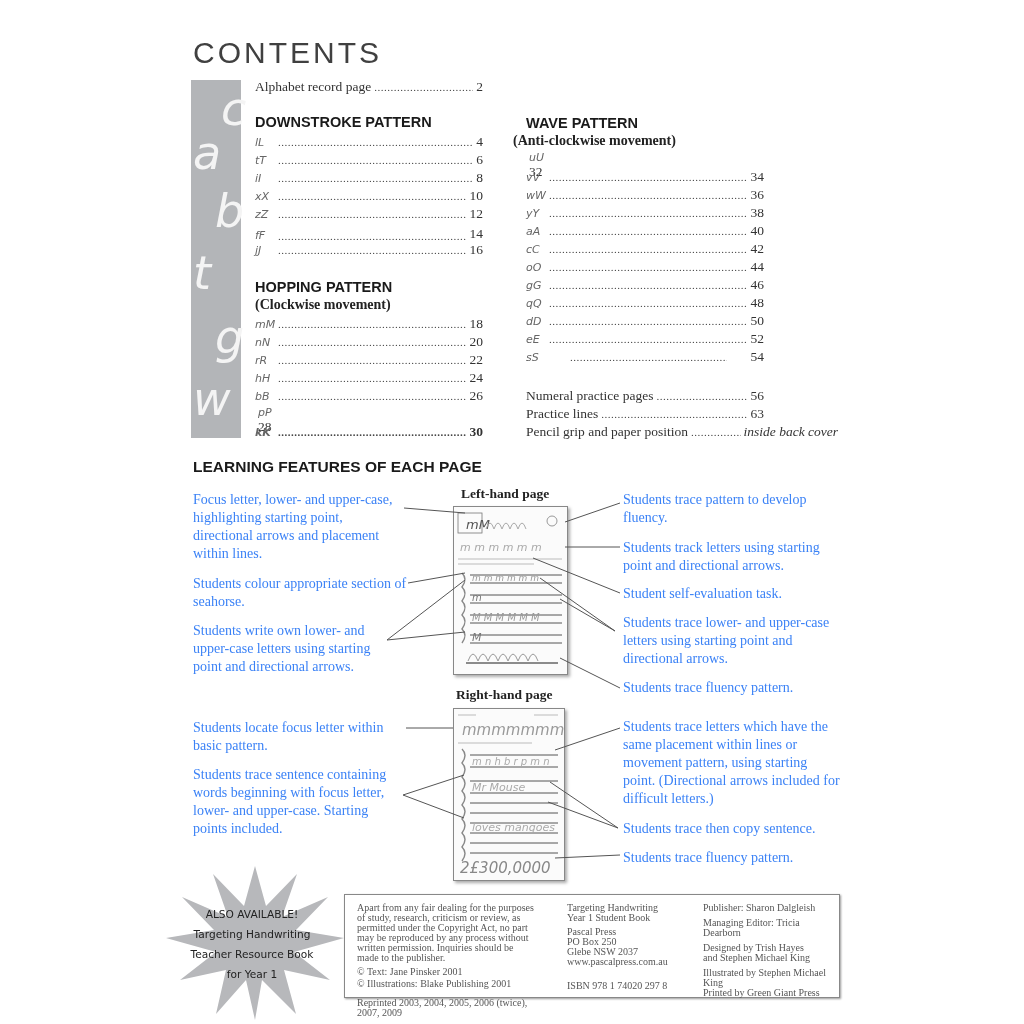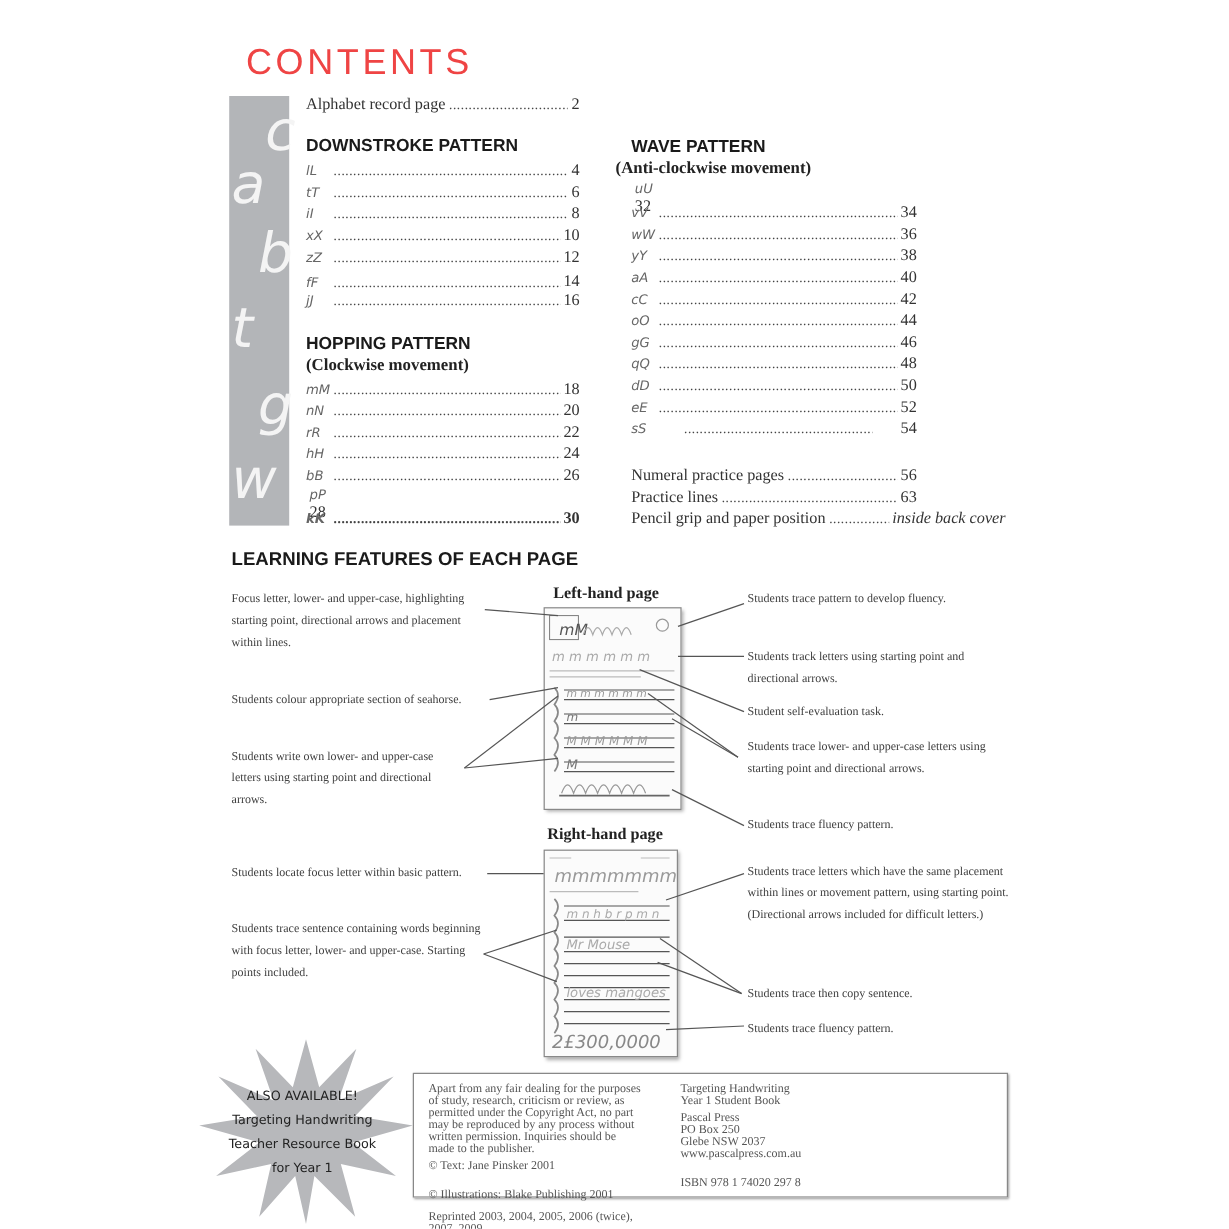--- a/index.html
+++ b/index.html
@@ -1,29 +1,29 @@
 <!DOCTYPE html>
 <html><head>
 <meta charset="utf-8">
 <style>
   html, body { margin:0; padding:0; background:#ffffff; }
   body { width:1024px; height:1024px; position:relative; overflow:hidden; font-family:"Liberation Serif", serif; color:#333; }
   .abs { position:absolute; }
-  .title { left:193px; top:36px; font-family:"Liberation Sans", sans-serif; font-size:30px; letter-spacing:3px; color:#ef4444; font-weight:normal;margin-left:12px; }
+  .title { left:193px; top:36px; font-family:"Liberation Sans", sans-serif; font-size:30px; letter-spacing:3px; color:#404040; font-weight:normal; }
   .sidebar { left:191px; top:80px; width:50px; height:358px; background:#b3b5b8; }
   .sb-letter { position:absolute; color:#f4f4f4; font-family:"DejaVu Sans", sans-serif; font-style:italic; font-weight:200; font-size:46px; line-height:1; }
   .head { font-family:"Liberation Sans", sans-serif; font-weight:bold; font-size:14.5px; color:#1a1a1a; }
   .sub { font-family:"Liberation Serif", serif; font-weight:bold; font-size:14px; color:#222; }
   .row { position:absolute; display:flex; align-items:baseline; font-size:13.5px; height:18px; color:#333; }
   .row .lbl { white-space:nowrap; }
   .row .pair { font-family:"DejaVu Sans", sans-serif; font-style:italic; font-size:11px; color:#666; width:20px; white-space:nowrap; }
   .row .dots { flex:1; overflow:hidden; white-space:nowrap; margin:0 3px; color:#444; font-size:11px; letter-spacing:0.5px; }
   .row .pg { white-space:nowrap; text-align:right; }
   .row .pg.it { font-style:italic; }
-  .feat { font-size:10px; line-height:18px; color:#404040; }
+  .feat { font-size:14px; line-height:18px; color:#3b82f6; }
   .caption { font-weight:bold; font-size:13.5px; color:#222; }
   .thumb { border:1px solid #888; background:#fbfbfb; box-shadow:2px 2px 3px #aaa; }
   .footer-box { left:344px; top:894px; width:494px; height:102px; border:1px solid #888; box-shadow:1px 1px 2px #999; }
   .fcol { position:absolute; font-size:10px; line-height:10px; color:#555; }
   .fcol p { margin:0 0 4px 0; }
   .star-text { position:absolute; left:181px; top:904px; width:142px; text-align:center; font-family:"DejaVu Sans", sans-serif; font-size:10.6px; line-height:20px; color:#222; }
   svg line { stroke:#555; stroke-width:1; }
 </style>
 </head>
 <body>
@@ -307,26 +307,34 @@
 <div class="star-text">
   <div style="font-variant:small-caps;">ALSO AVAILABLE!</div>
   <div>Targeting Handwriting</div>
   <div>Teacher Resource Book</div>
   <div>for Year 1</div>
 </div>
 
 <div class="abs footer-box">
   <div class="fcol" style="left:12px;top:8px;width:180px;">
     <p>Apart from any fair dealing for the purposes of study, research, criticism or review, as permitted under the Copyright Act, no part may be reproduced by any process without written permission. Inquiries should be made to the publisher.</p>
-    <p style="margin-bottom:14px">© Text: Jane Pinsker 2001</p>
+    <p style="margin-bottom:2px">© Text: Jane Pinsker 2001</p>
     <p style="margin-bottom:9px">© Illustrations: Blake Publishing 2001</p>
     <p>Reprinted 2003, 2004, 2005, 2006 (twice), 2007, 2009</p>
   </div>
   <div class="fcol" style="left:222px;top:8px;width:130px;">
     <div>Targeting Handwriting</div>
     <div style="margin-bottom:4px">Year 1 Student Book</div>
     <div>Pascal Press</div>
     <div>PO Box 250</div>
     <div>Glebe NSW 2037</div>
     <div style="margin-bottom:14px">www.pascalpress.com.au</div>
     <div>ISBN 978 1 74020 297 8</div>
   </div>
+  <div class="fcol" style="left:358px;top:8px;width:135px;">
+    <div style="margin-bottom:5px">Publisher: Sharon Dalgleish</div>
+    <div style="margin-bottom:5px">Managing Editor: Tricia Dearborn</div>
+    <div>Designed by Trish Hayes</div>
+    <div style="margin-bottom:5px">and Stephen Michael King</div>
+    <div>Illustrated by Stephen Michael King</div>
+    <div>Printed by Green Giant Press</div>
+  </div>
 </div>
 
 </body></html>

